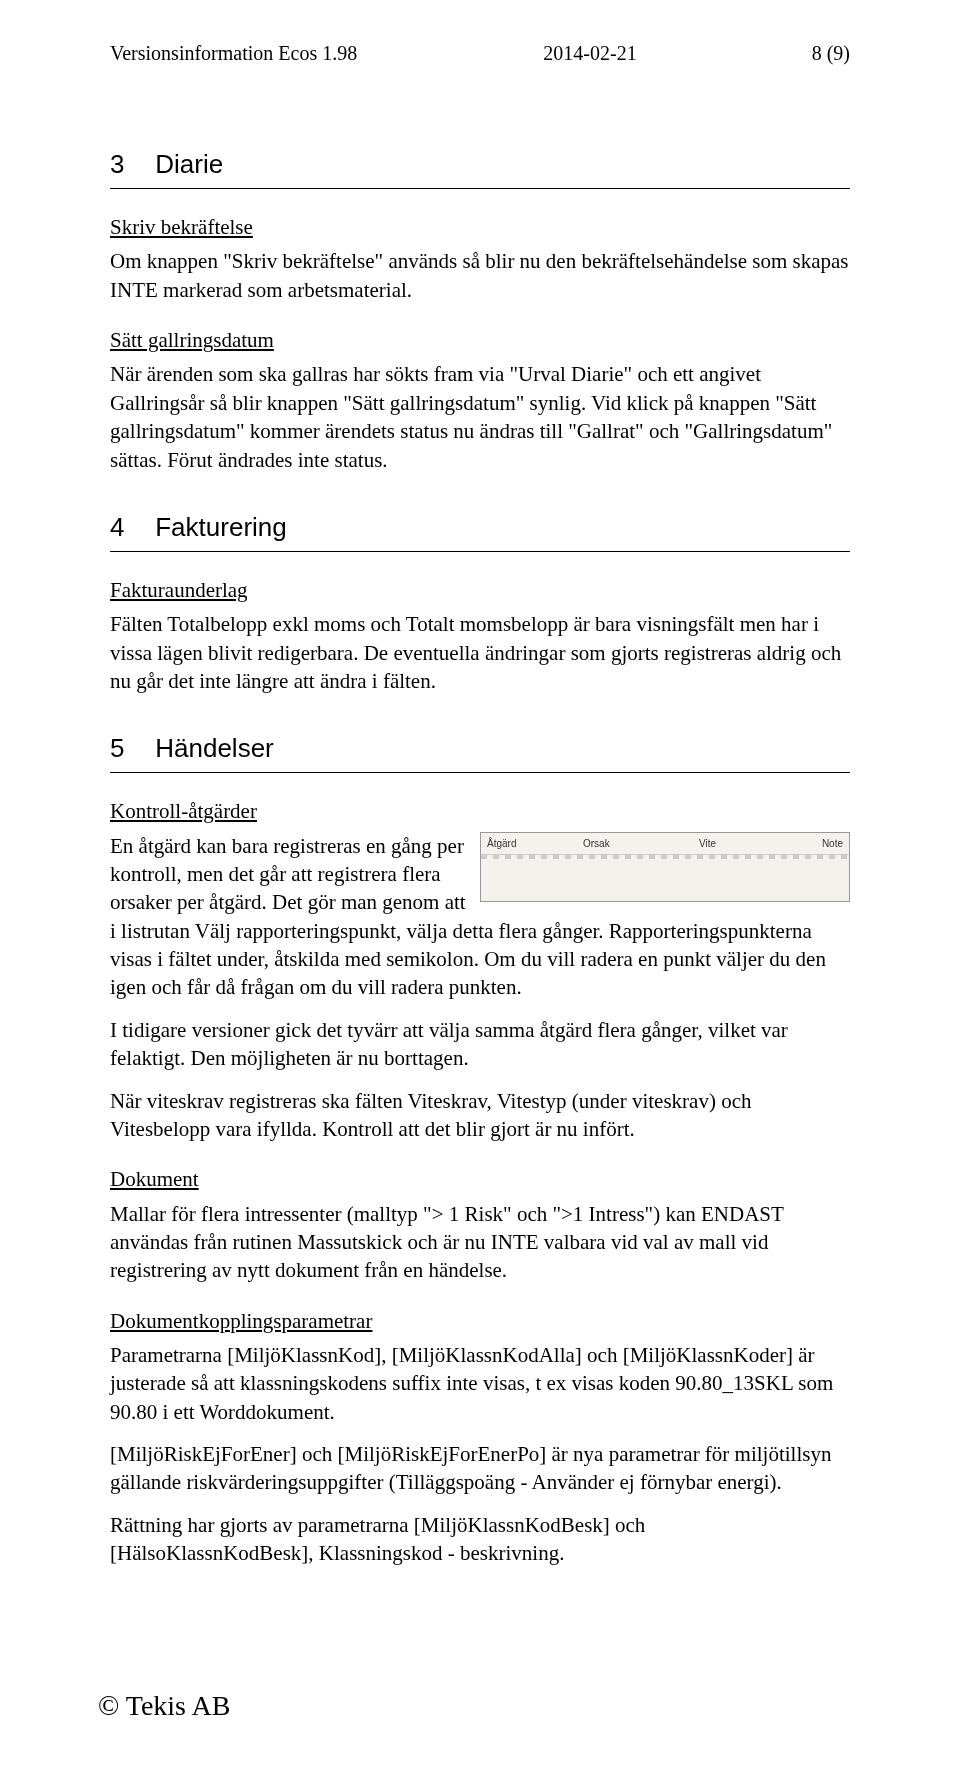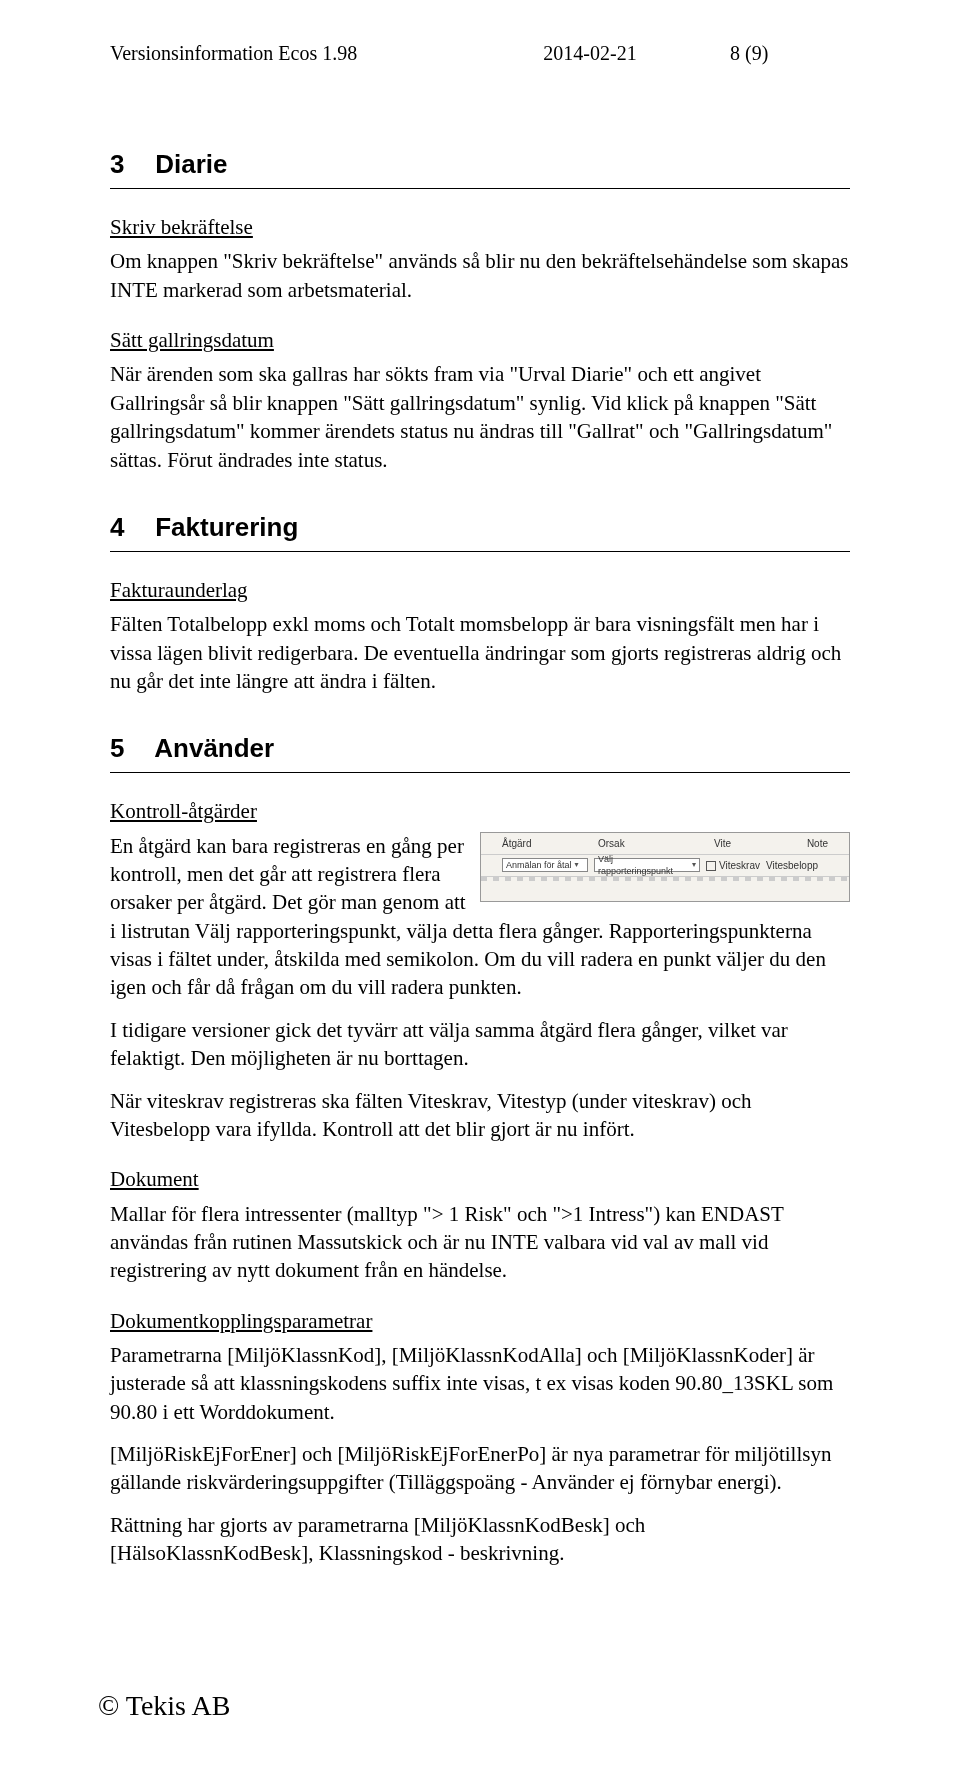--- a/index.html
+++ b/index.html
@@ -15,24 +15,24 @@
     line-height: 1.35;
   }
   .header-row {
     display: flex;
     justify-content: space-between;
     font-size: 20px;
     margin-bottom: 80px;
   }
   .header-left { flex: 1; }
   .header-mid { flex: 1; text-align: center; padding-left: 60px;}
-  .header-right { width: 120px;}
+  .header-right { text-align: right; width: 120px;}
   h2.section {
     font-family: Arial, Helvetica, sans-serif;
-    font-weight: bold;
+    font-weight: normal;
     font-size: 26px;
     border-bottom: 1.5px solid #000;
     padding-bottom: 6px;
     margin-top: 36px;
     margin-bottom: 24px;
   }
   h2.section .num { display:inline-block; min-width: 38px; }
   h3.subhead {
     font-family: Liberation Serif, serif;
     font-weight: normal;
@@ -51,21 +51,21 @@
     float: right;
     width: 370px;
     height: 70px;
     margin: 0 0 4px 10px;
     border: 1px solid #999;
     background: #f4f2ed;
     font-family: Arial, sans-serif;
     font-size: 10px;
     color: #333;
   }
-  .shot-row { display:flex; align-items:center; height: 22px; border-bottom:1px solid #ccc; padding:0 21px; gap:6px;}
+  .shot-row { display:flex; align-items:center; height: 22px; border-bottom:1px solid #ccc; padding:0 6px; gap:6px;}
   .shot-row:last-child{border-bottom:none;}
   .shot-cell { flex:0 0 auto; }
   .shot-input { background:#fff; border:1px solid #888; height:14px; padding:0 3px; display:inline-flex; align-items:center; font-size:9px;}
   .shot-drop::after{ content:"▾"; margin-left:3px; font-size:8px; color:#555;}
   .shot-check { width:10px; height:10px; border:1px solid #555; display:inline-block; vertical-align:middle; margin-right:3px;}
   .wave{ height:4px; background:
     repeating-linear-gradient(90deg,#ccc 0 6px, transparent 6px 12px);
   }
 
   .footer {
@@ -100,40 +100,32 @@
 <h2 class="section">
   <span class="num">4</span>
   <span>Fakturering</span>
 </h2>
 
 <h3 class="subhead">Fakturaunderlag</h3>
 <p class="body">Fälten Totalbelopp exkl moms och Totalt momsbelopp är bara visningsfält men har i vissa lägen blivit redigerbara. De eventuella ändringar som gjorts registreras aldrig och nu går det inte längre att ändra i fälten.</p>
 
 <h2 class="section">
   <span class="num">5</span>
-  <span>Använder</span>
+  <span>Händelser</span>
 </h2>
 
 <h3 class="subhead">Kontroll-åtgärder</h3>
 
 <div class="clearfix">
   <div class="shot">
     <div class="shot-row">
       <span class="shot-cell" style="width:90px">Åtgärd</span>
       <span class="shot-cell" style="width:110px">Orsak</span>
       <span class="shot-cell" style="width:70px">Vite</span>
       <span class="shot-cell" style="flex:1;text-align:right">Note</span>
-    </div>
-    <div class="shot-row">
-      <span class="shot-cell shot-input shot-drop" style="width:86px">Anmälan för åtal</span>
-      <span class="shot-cell shot-input shot-drop" style="width:106px">Välj rapporteringspunkt</span>
-      <span class="shot-cell">
-        <span class="shot-check"></span><span>Viteskrav</span>
-      </span>
-      <span class="shot-cell" style="flex:1">Vitesbelopp</span>
     </div>
     <div class="wave"></div>
   </div>
 
   <p class="body-0">En åtgärd kan bara registreras en gång per kontroll, men det går att registrera flera orsaker per åtgärd. Det gör man genom att i listrutan Välj rapporteringspunkt, välja detta flera gånger. Rapporteringspunkterna visas i fältet under, åtskilda med semikolon. Om du vill radera en punkt väljer du den igen och får då frågan om du vill radera punkten.</p>
 </div>
 
 <p class="body">I tidigare versioner gick det tyvärr att välja samma åtgärd flera gånger, vilket var felaktigt. Den möjligheten är nu borttagen.</p>
 <p class="body">När viteskrav registreras ska fälten Viteskrav, Vitestyp (under viteskrav) och Vitesbelopp vara ifyllda. Kontroll att det blir gjort är nu infört.</p>
 

